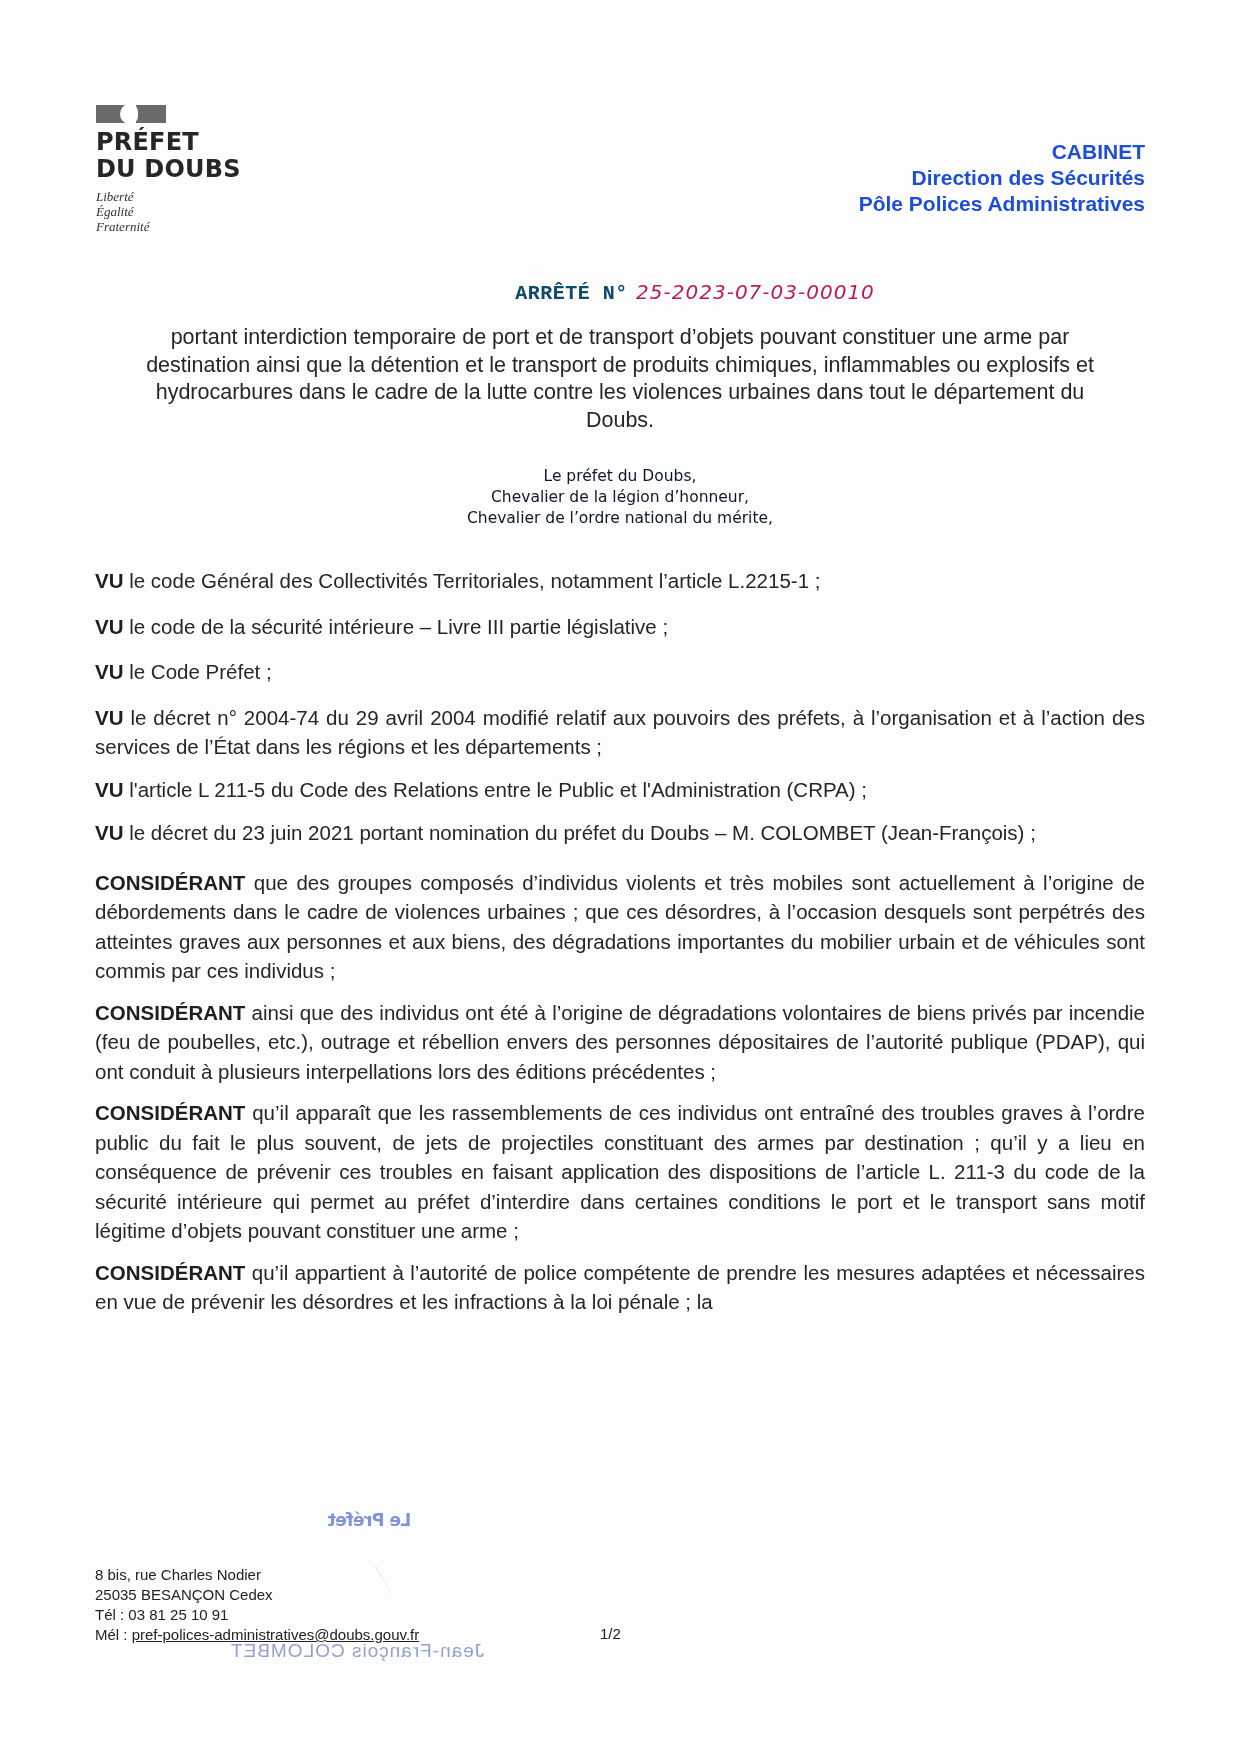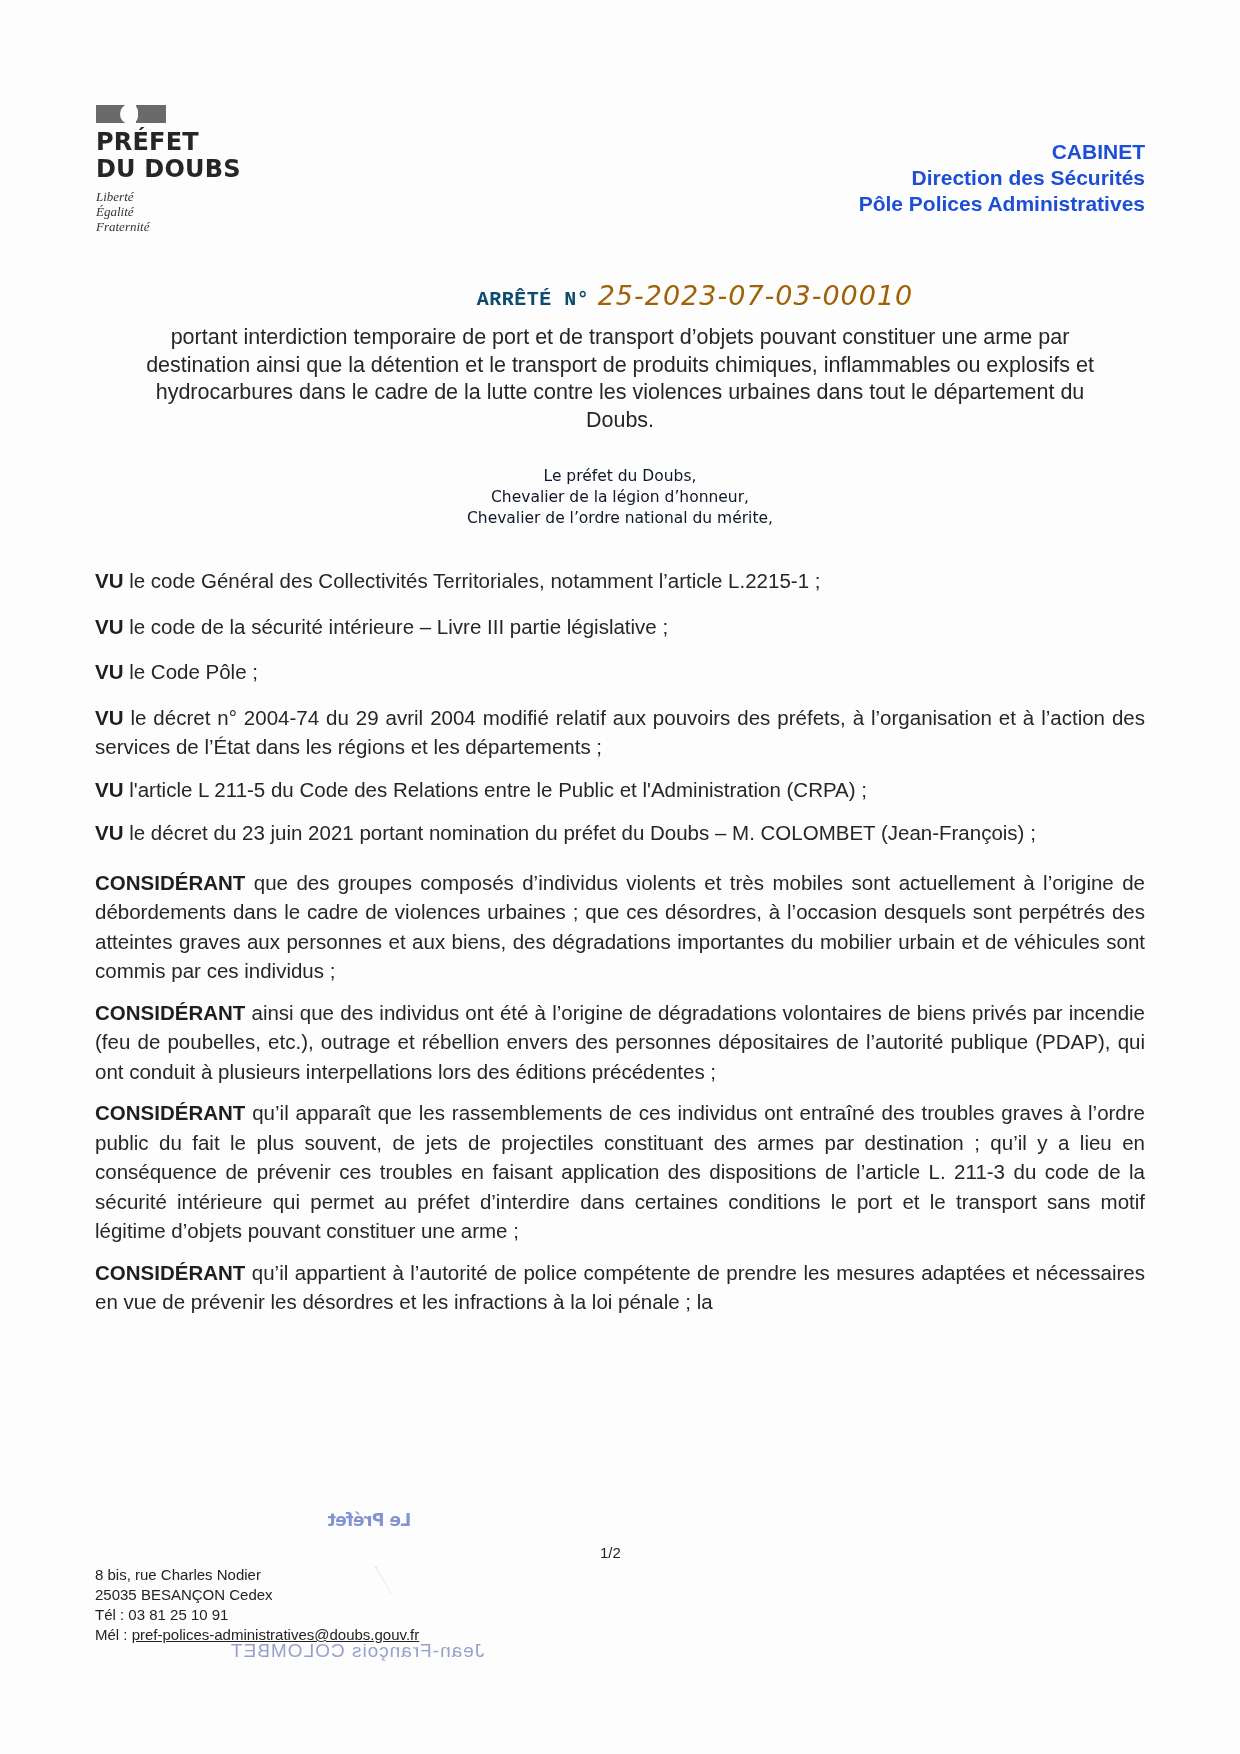--- a/index.html
+++ b/index.html
@@ -99,22 +99,22 @@
     }
     .arrete-label {
       font-family: Liberation Mono, monospace;
       font-weight: bold;
       font-size: 20px;
       color: #0c4a6e;
       letter-spacing: 0.5px;
     }
     .arrete-number {
       font-family: "DejaVu Sans", sans-serif;
-      font-size: 27px;
-      color: #a16207;
+      font-size: 20px;
+      color: #be185d;
       font-weight: normal;
       letter-spacing: 1px;
       margin-left: 4px;
       font-style: italic;
     }
 
     
     .title {
       position: absolute;
       left: 120px;
@@ -216,21 +216,21 @@
       line-height: 20px;
       color: #222222;
     }
     .footer a {
       color: #222222;
       text-decoration: underline;
     }
     .page-number {
       position: absolute;
       left: 600px;
-      top: 1544px;
+      top: 1625px;
       font-family: "Liberation Sans", sans-serif;
       font-size: 15px;
       color: #222222;
     }
   </style>
 </head>
 <body>
 
 <div class="page">
 
@@ -264,21 +264,21 @@
 
   <div class="qualites">
     <div>Le préfet du Doubs,</div>
     <div>Chevalier de la légion d’honneur,</div>
     <div>Chevalier de l’ordre national du mérite,</div>
   </div>
 
   <div class="body-text">
     <p class="para vu1"><span class="kw">VU</span><span> le code Général des Collectivités Territoriales, notamment l’article L.2215-1 ;</span></p>
     <p class="para vu2"><span class="kw">VU</span><span> le code de la sécurité intérieure – Livre III partie législative ;</span></p>
-    <p class="para vu3"><span class="kw">VU</span><span> le Code Pôle ;</span></p>
+    <p class="para vu3"><span class="kw">VU</span><span> le Code Préfet ;</span></p>
     <p class="para vu4"><span class="kw">VU</span><span> le décret n° 2004-74 du 29 avril 2004 modifié relatif aux pouvoirs des préfets, à l’organisation et à l’action des services de l’État dans les régions et les départements ;</span></p>
     <p class="para vu5"><span class="kw">VU</span><span> l'article L 211-5 du Code des Relations entre le Public et l'Administration (CRPA) ;</span></p>
     <p class="para vu6"><span class="kw">VU</span><span> le décret du 23 juin 2021 portant nomination du préfet du Doubs – M. COLOMBET (Jean-François) ;</span></p>
 
     <p class="para c1"><span class="kw">CONSIDÉRANT</span><span> que des groupes composés d’individus violents et très mobiles sont actuellement à l’origine de débordements dans le cadre de violences urbaines ; que ces désordres, à l’occasion desquels sont perpétrés des atteintes graves aux personnes et aux biens, des dégradations importantes du mobilier urbain et de véhicules sont commis par ces individus ;</span></p>
     <p class="para c2"><span class="kw">CONSIDÉRANT</span><span> ainsi que des individus ont été à l’origine de dégradations volontaires de biens privés par incendie (feu de poubelles, etc.), outrage et rébellion envers des personnes dépositaires de l’autorité publique (PDAP), qui ont conduit à plusieurs interpellations lors des éditions précédentes ;</span></p>
     <p class="para c3"><span class="kw">CONSIDÉRANT</span><span> qu’il apparaît que les rassemblements de ces individus ont entraîné des troubles graves à l’ordre public du fait le plus souvent, de jets de projectiles constituant des armes par destination ; qu’il y a lieu en conséquence de prévenir ces troubles en faisant application des dispositions de l’article L. 211-3 du code de la sécurité intérieure qui permet au préfet d’interdire dans certaines conditions le port et le transport sans motif légitime d’objets pouvant constituer une arme ;</span></p>
     <p class="para c4"><span class="kw">CONSIDÉRANT</span><span> qu’il appartient à l’autorité de police compétente de prendre les mesures adaptées et nécessaires en vue de prévenir les désordres et les infractions à la loi pénale ; la</span></p>
   </div>
 

